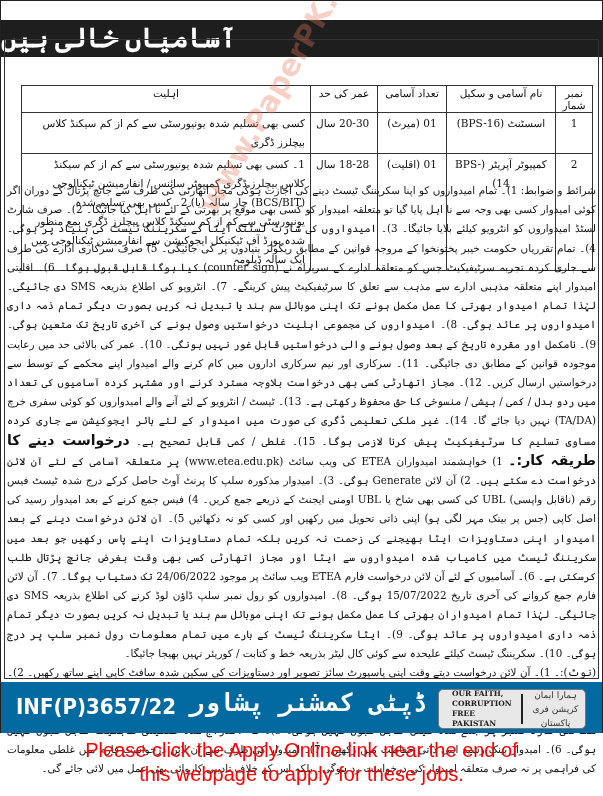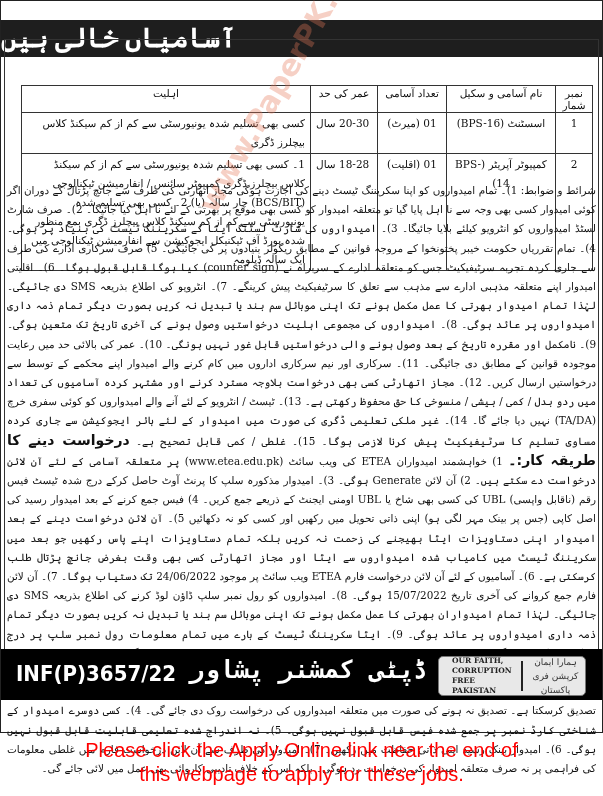--- a/index.html
+++ b/index.html
@@ -14,21 +14,21 @@
     table.posts td { line-height: 19px; }
     .c-sr { width: 26px; text-align: center; }
     .c-name { width: 98px; text-align: center; }
     .c-qty { width: 58px; text-align: center; }
     .c-age { width: 56px; text-align: left; }
     .c-qual { text-align: right; }
     .body-text { position: absolute; left: 6px; right: 6px; top: 180px; direction: rtl; font-family: "DejaVu Serif", serif; font-size: 10.4px; line-height: 19.2px; color: #111; text-align: justify; }
     .body-text p { margin: 0; }
     .bold-head { font-family: "DejaVu Sans", sans-serif; font-weight: bold; font-size: 14px; letter-spacing: 2px; }
     .watermark { position: absolute; left: 190px; top: 200px; width: 300px; color: rgba(230,120,90,0.35); font-size: 30px; font-weight: bold; transform: rotate(-60deg); transform-origin: left top; pointer-events: none; font-family: "DejaVu Sans", sans-serif; white-space: nowrap; }
-    .footer-bar { position: absolute; left: 0; top: 648px; width: 601px; height: 51px; background: #000000; }
+    .footer-bar { position: absolute; left: 0; top: 681px; width: 601px; height: 51px; background: #0369a1; }
     .inf { position: absolute; left: 15px; top: 12px; color: #fff; font-family: "DejaVu Sans", sans-serif; font-weight: bold; font-size: 22px; letter-spacing: 0px; transform: scaleX(0.9); transform-origin: left; }
     .dc { position: absolute; left: 188px; top: 6px; color: #fff; font-family: Liberation Mono, monospace; font-weight: bold; font-size: 25px; direction: rtl; }
     .logo { position: absolute; left: 437px; top: 7px; width: 146px; height: 38px; background: #e8e8e8; border: 1px solid #777; border-radius: 5px; display: flex; align-items: center; }
     .logo-en { width: 66px; font-family: "DejaVu Serif", serif; font-size: 7.5px; font-weight: bold; line-height: 10px; color: #222; padding-left: 13px; }
     .logo-div { width: 2px; height: 30px; background: #222; margin: 0 3px; }
     .logo-ur { flex: 1; direction: rtl; text-align: center; font-size: 9px; line-height: 14px; color: #333; font-family: "DejaVu Serif", serif; }
     .notice { position: absolute; left: 0; top: 738px; width: 603px; text-align: center; color: #ff0000; font-family: "Liberation Sans", sans-serif; font-size: 20px; line-height: 24px; }
   </style>
 </head>
 <body>

